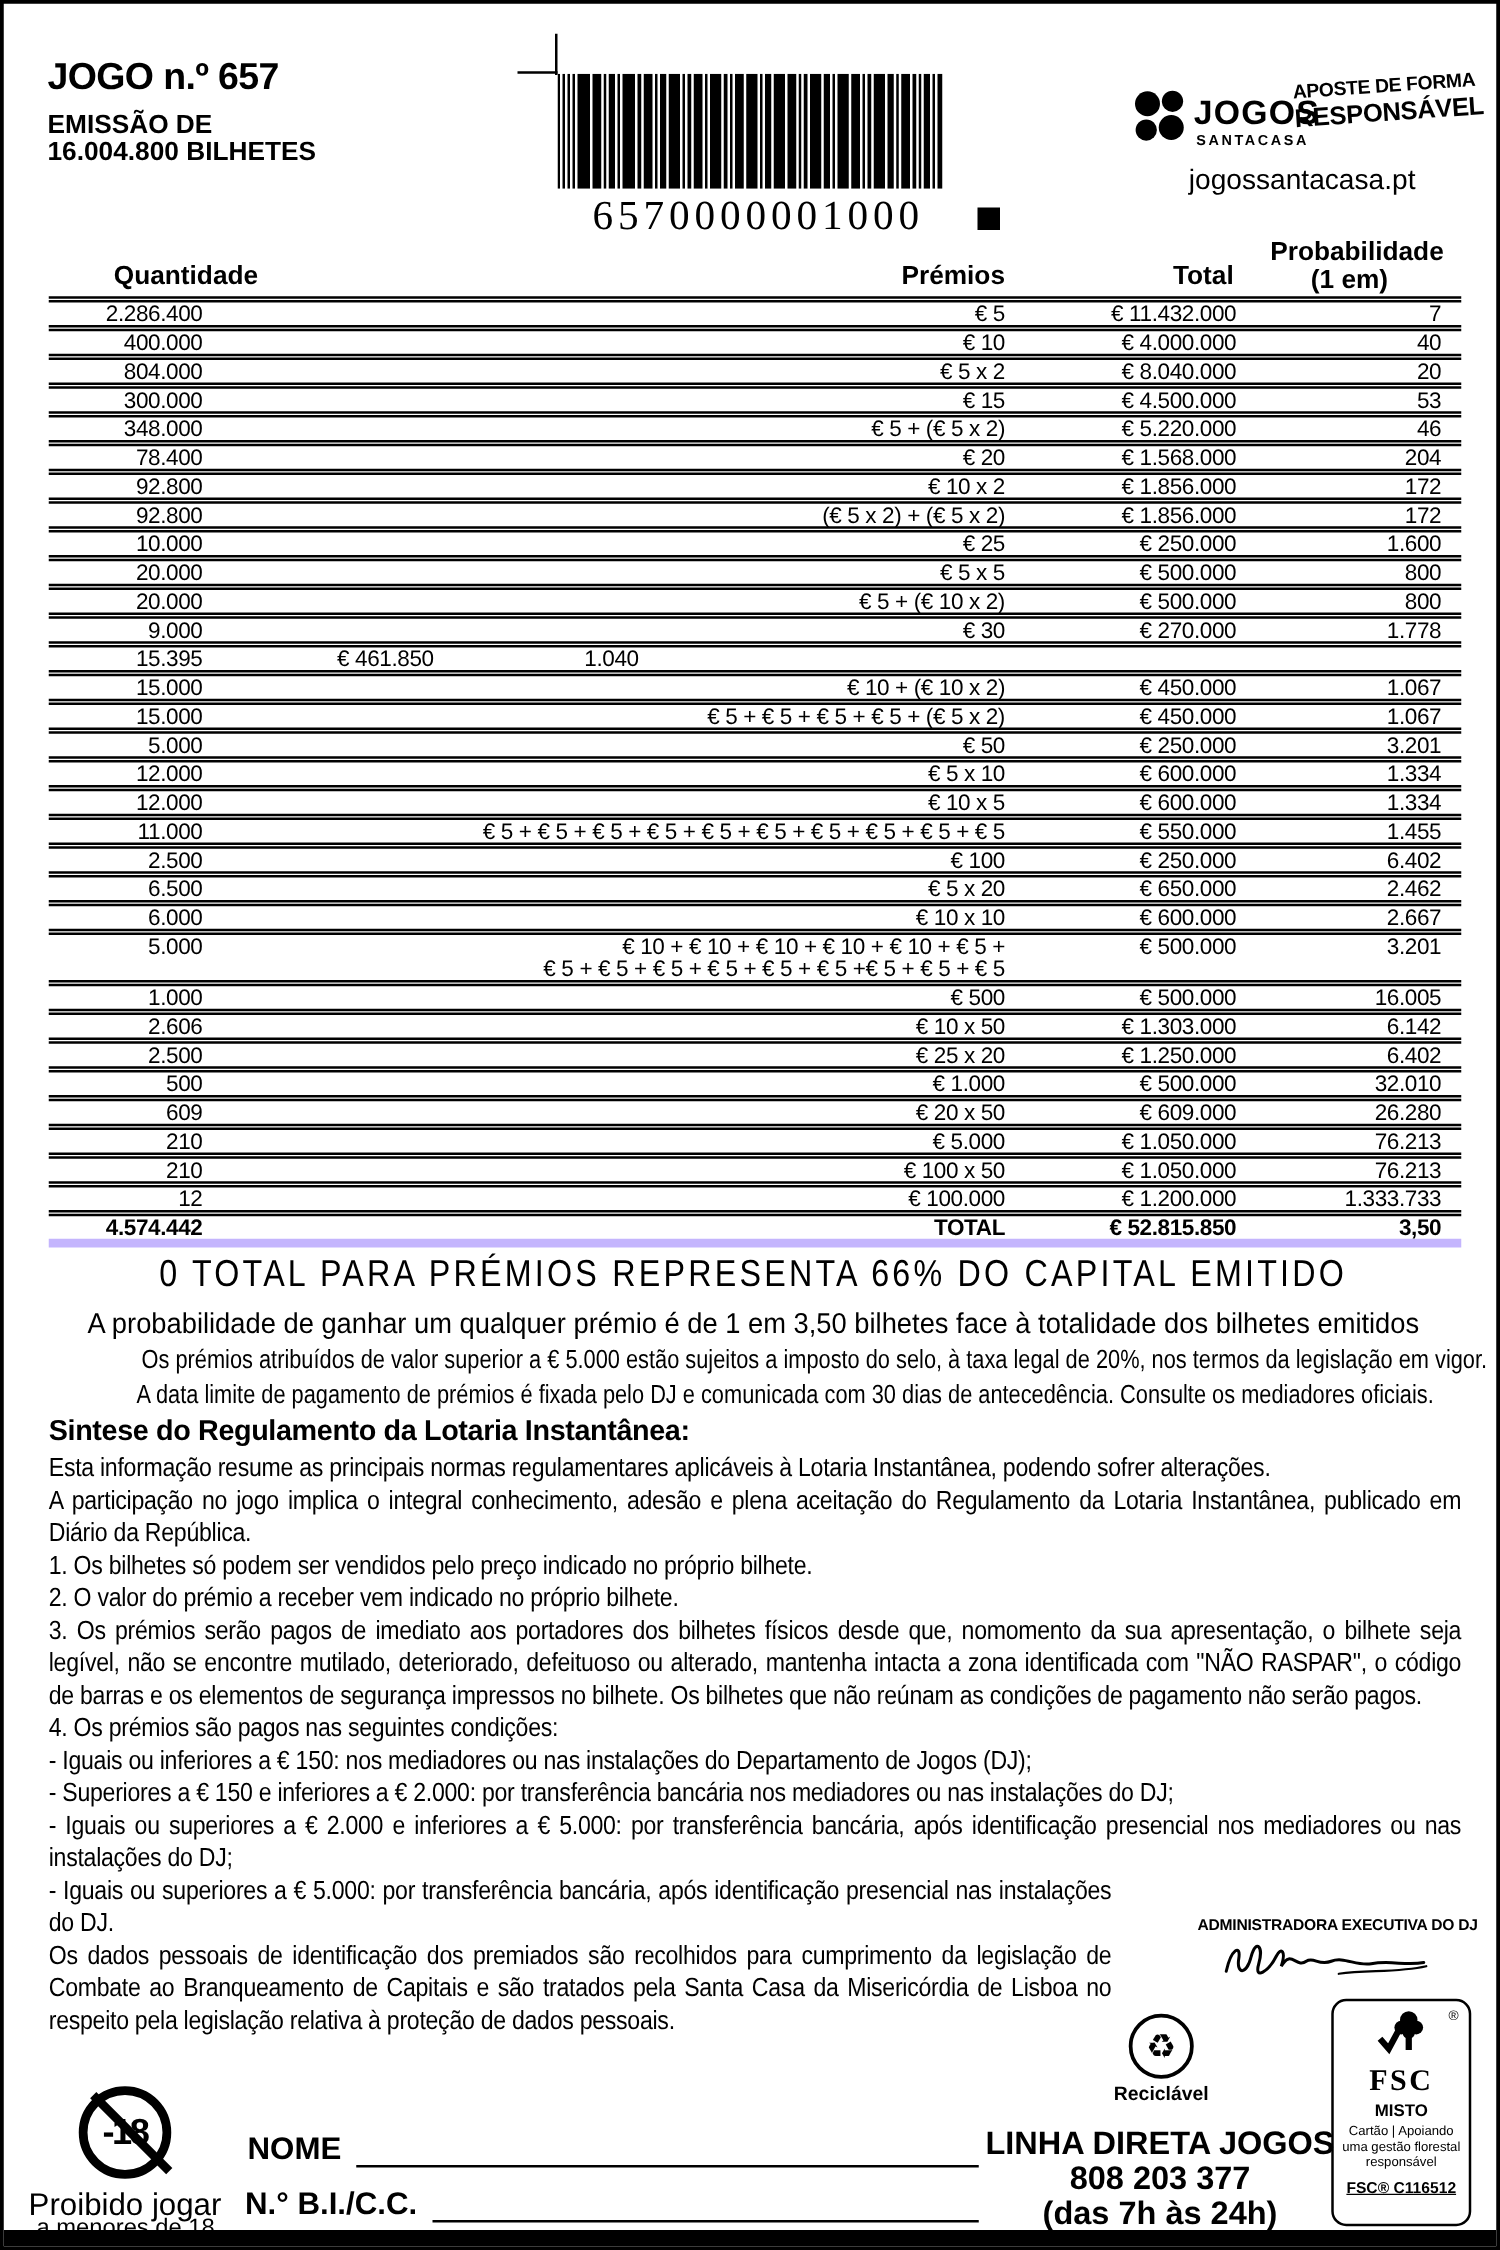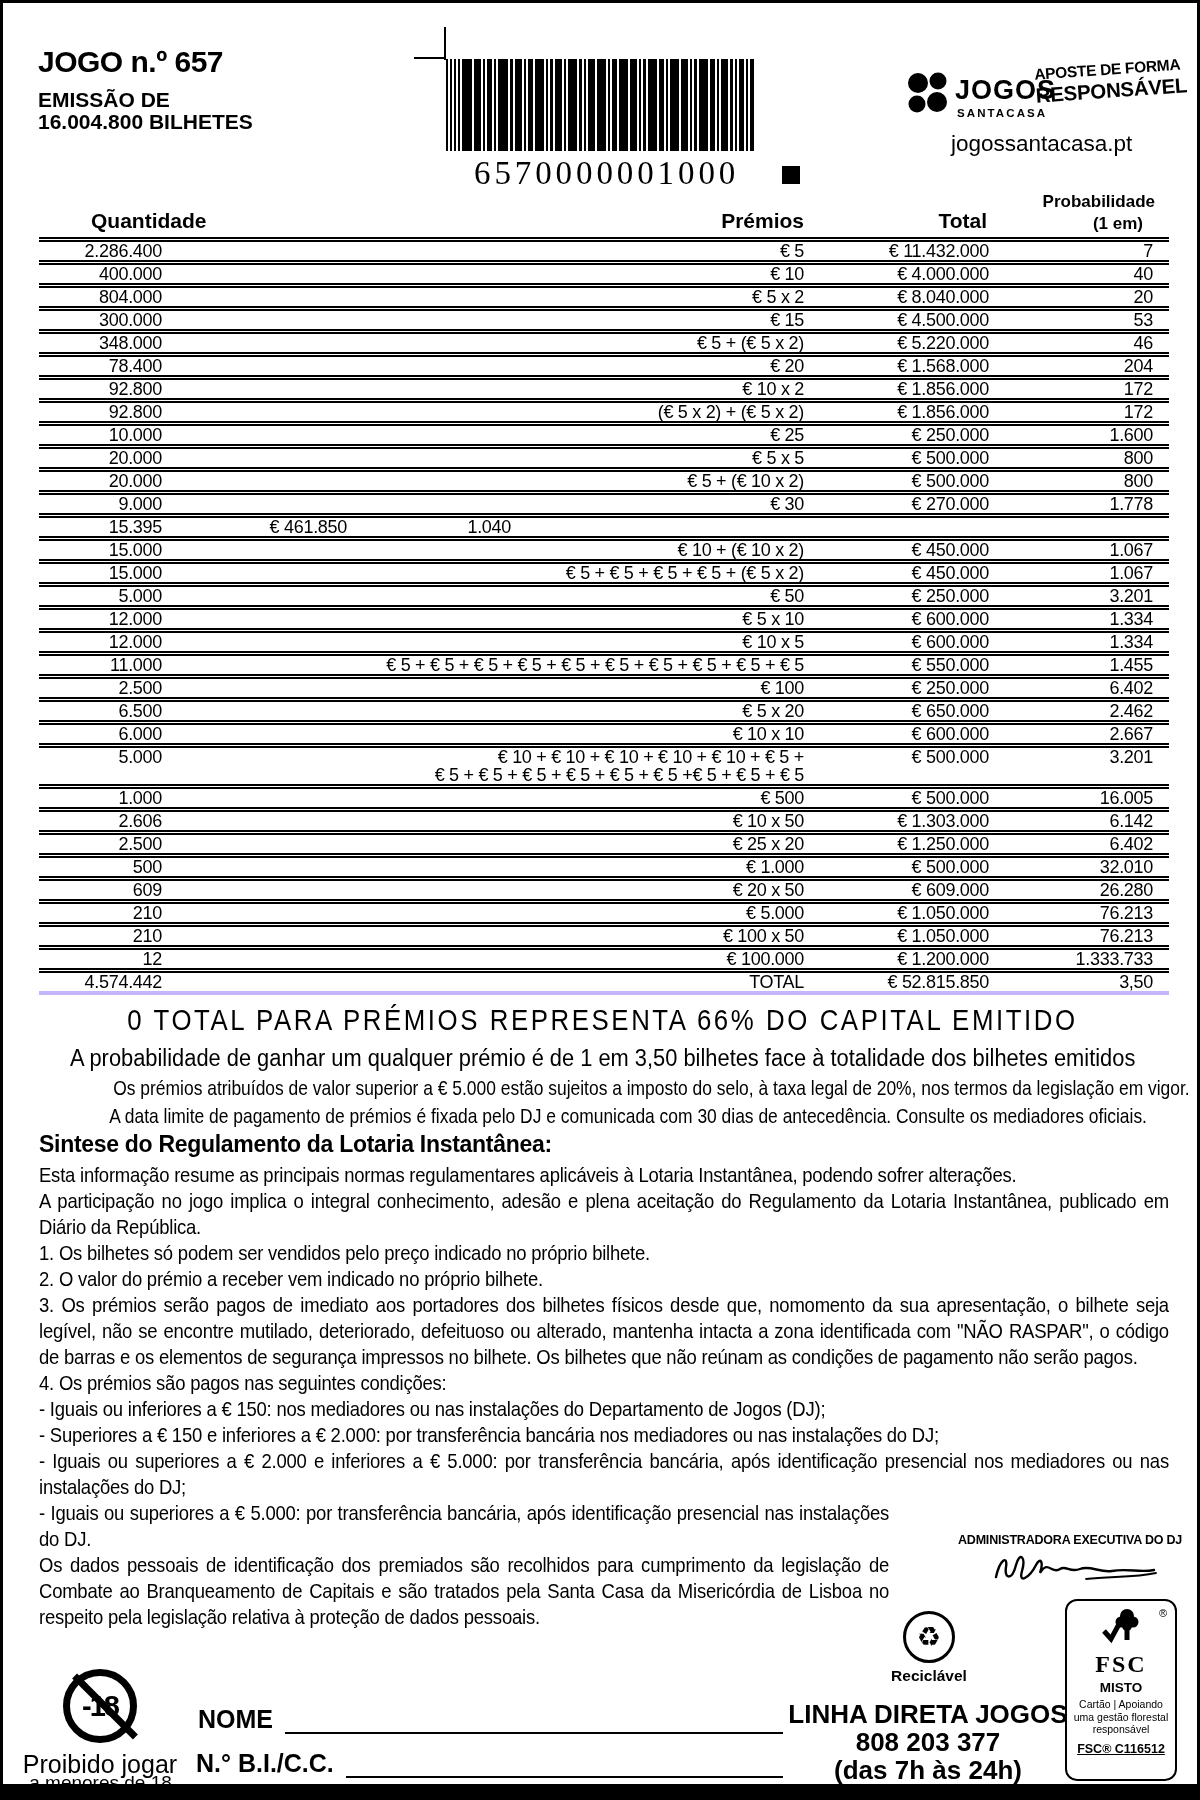--- a/index.html
+++ b/index.html
@@ -24,46 +24,46 @@
   .responsible .r1{font-size:15.5px;font-weight:bold;letter-spacing:-0.3px;white-space:nowrap;}
   .responsible .r2{font-size:20.5px;font-weight:bold;letter-spacing:-0.3px;white-space:nowrap;}
   .website{left:948px;top:128px;font-size:22.5px;}
 
   
   .table{left:36px;top:180px;width:1130px;}
   .t-head{position:relative;height:54px;border-bottom:2px solid #000;font-weight:bold;}
   .th-qty{position:absolute;left:4px;bottom:4px;font-size:21px;margin-left:48px;}
   .th-prize{position:absolute;right:365px;bottom:4px;font-size:21px;}
   .th-total{position:absolute;right:182px;bottom:4px;font-size:21px;}
-  .th-prob{position:absolute;right:14px;bottom:2px;text-align:right;font-size:17px;line-height:22px;}
+  .th-prob{position:absolute;right:14px;bottom:2px;text-align:center;font-size:21px;line-height:22px;}
   .th-prob .l2{padding-right:12px;}
   .t-row{display:flex;margin-top:1px;border-top:2px solid #000;border-bottom:2px solid #000;
          font-size:18px;line-height:18px;letter-spacing:-0.3px;}
   .c-qty{width:123px;text-align:right;}
   .c-prize{width:642px;text-align:right;white-space:pre-line;}
   .c-total{width:185px;text-align:right;}
   .c-prob{width:180px;text-align:right;padding-right:16px;box-sizing:border-box;}
-  .t-total{font-weight:normal;border-bottom:4px solid #c4b5fd;}
+  .t-total{font-weight:bold;border-bottom:7px solid #c4b5fd;}
 
   
   .summary{left:0;top:1000px;width:1200px;text-align:center;}
   .summary>div{white-space:nowrap;}
   .headline{font-size:30px;letter-spacing:3px;transform:scaleX(0.86);display:inline-block;}
   .sum1{font-size:23px;transform:scaleX(0.95);display:inline-block;margin-top:8px;}
   .sum2,.sum3{font-size:21px;transform:scaleX(0.83);display:inline-block;margin-top:4px;}
 
   
   .regulation{left:36px;top:1128px;width:1130px;}
   .reg-heading{font-size:23px;font-weight:bold;letter-spacing:-0.3px;margin:0 0 4px 0;}
   .para{margin:0;font-size:21px;line-height:26px;letter-spacing:-0.25px;
         width:1284px;transform:scaleX(0.88);transform-origin:left top;text-align:justify;}
   .para.narrow{width:966px;}
 
   
-  .signature-block{left:955px;top:1530px;width:200px;text-align:right;}
+  .signature-block{left:955px;top:1530px;width:200px;text-align:center;}
   .signature-label{font-size:12.5px;font-weight:bold;letter-spacing:-0.2px;white-space:nowrap;}
   .recycle-block{left:878px;top:1608px;width:96px;text-align:center;}
   .recycle-ring{display:inline-flex;align-items:center;justify-content:center;width:46px;height:46px;
                 border:3px solid #000;border-radius:50%;font-size:27px;line-height:1;}
   .recycle-label{font-size:15.5px;font-weight:bold;margin-top:4px;}
   .fsc-box{left:1062px;top:1596px;width:112px;height:182px;border:2.5px solid #000;border-radius:12px;
            box-sizing:border-box;text-align:center;padding-top:4px;}
   .fsc-reg{position:absolute;right:8px;top:6px;font-size:11px;}
   .fsc-name{font-family:"Liberation Serif","DejaVu Serif",serif;font-weight:bold;font-size:24px;letter-spacing:2px;}
   .fsc-type{font-size:13.5px;font-weight:bold;margin-top:2px;}

